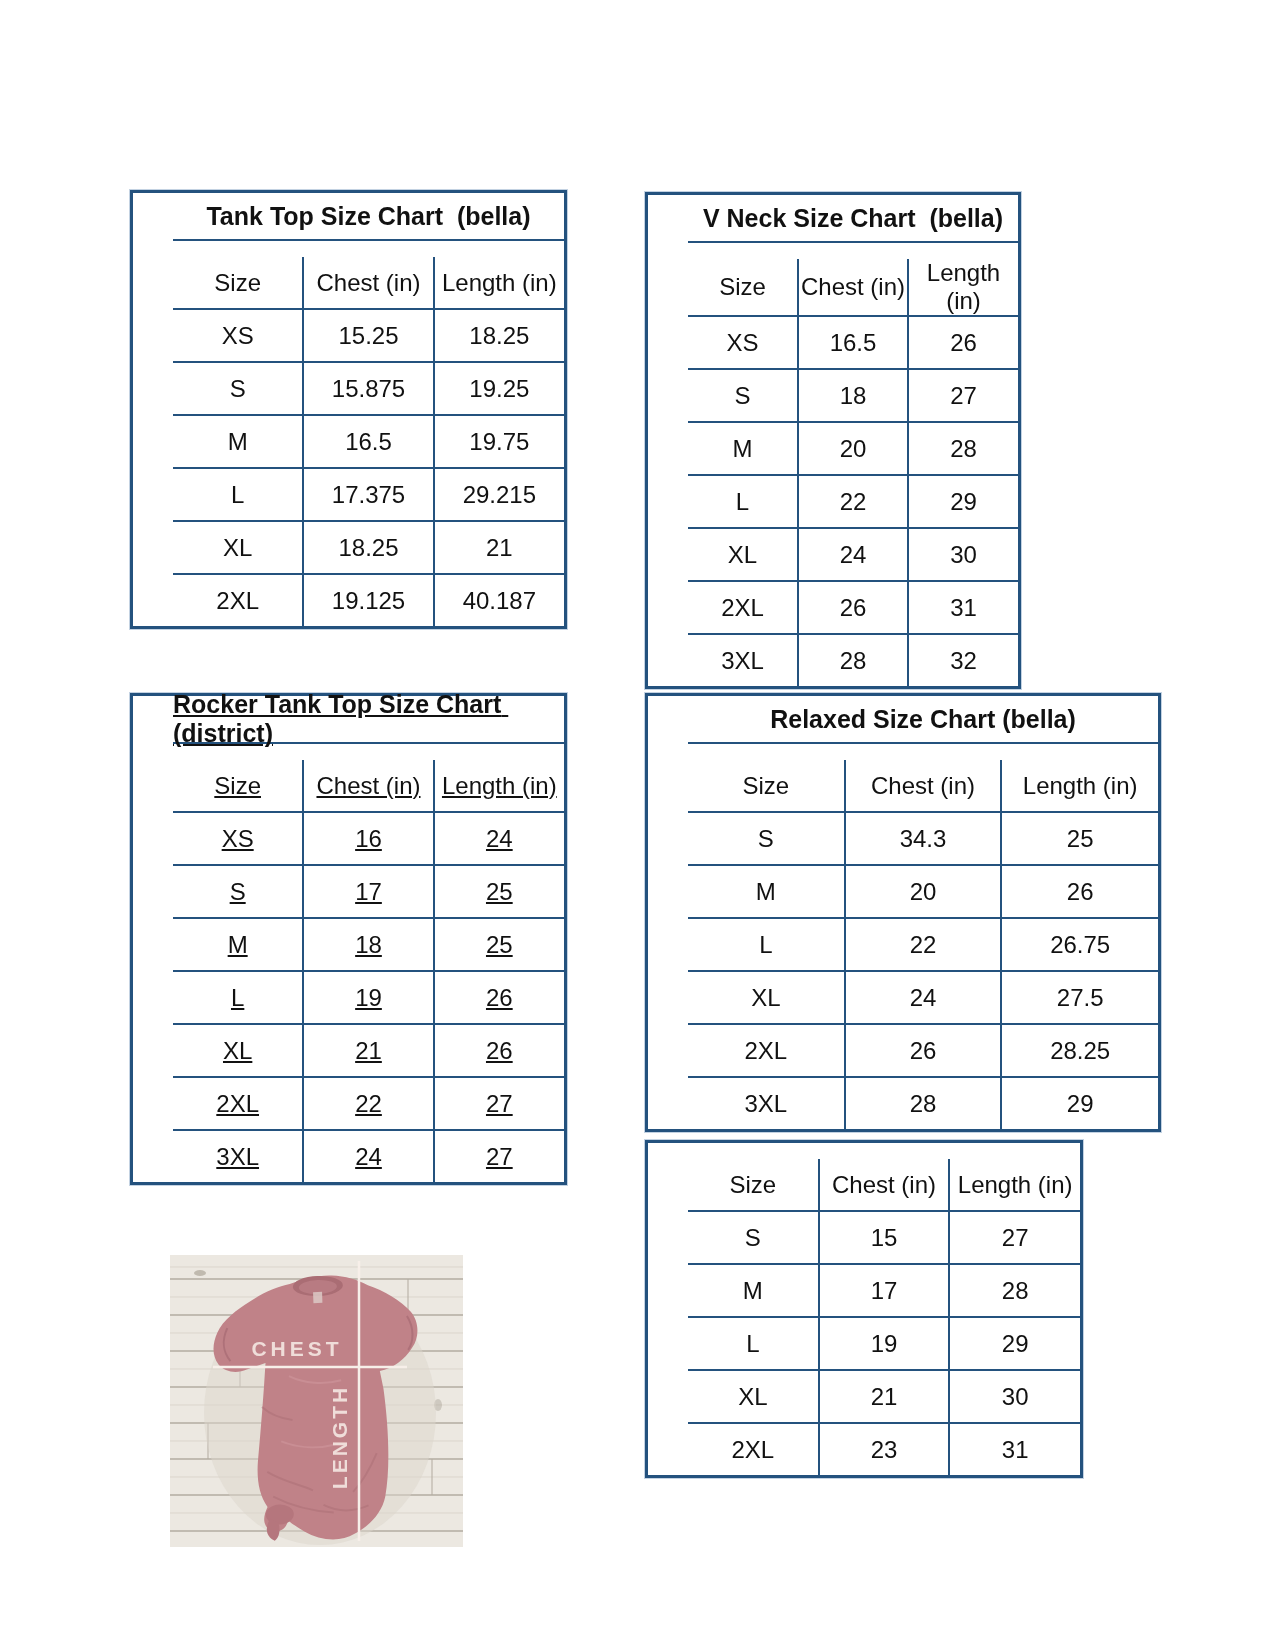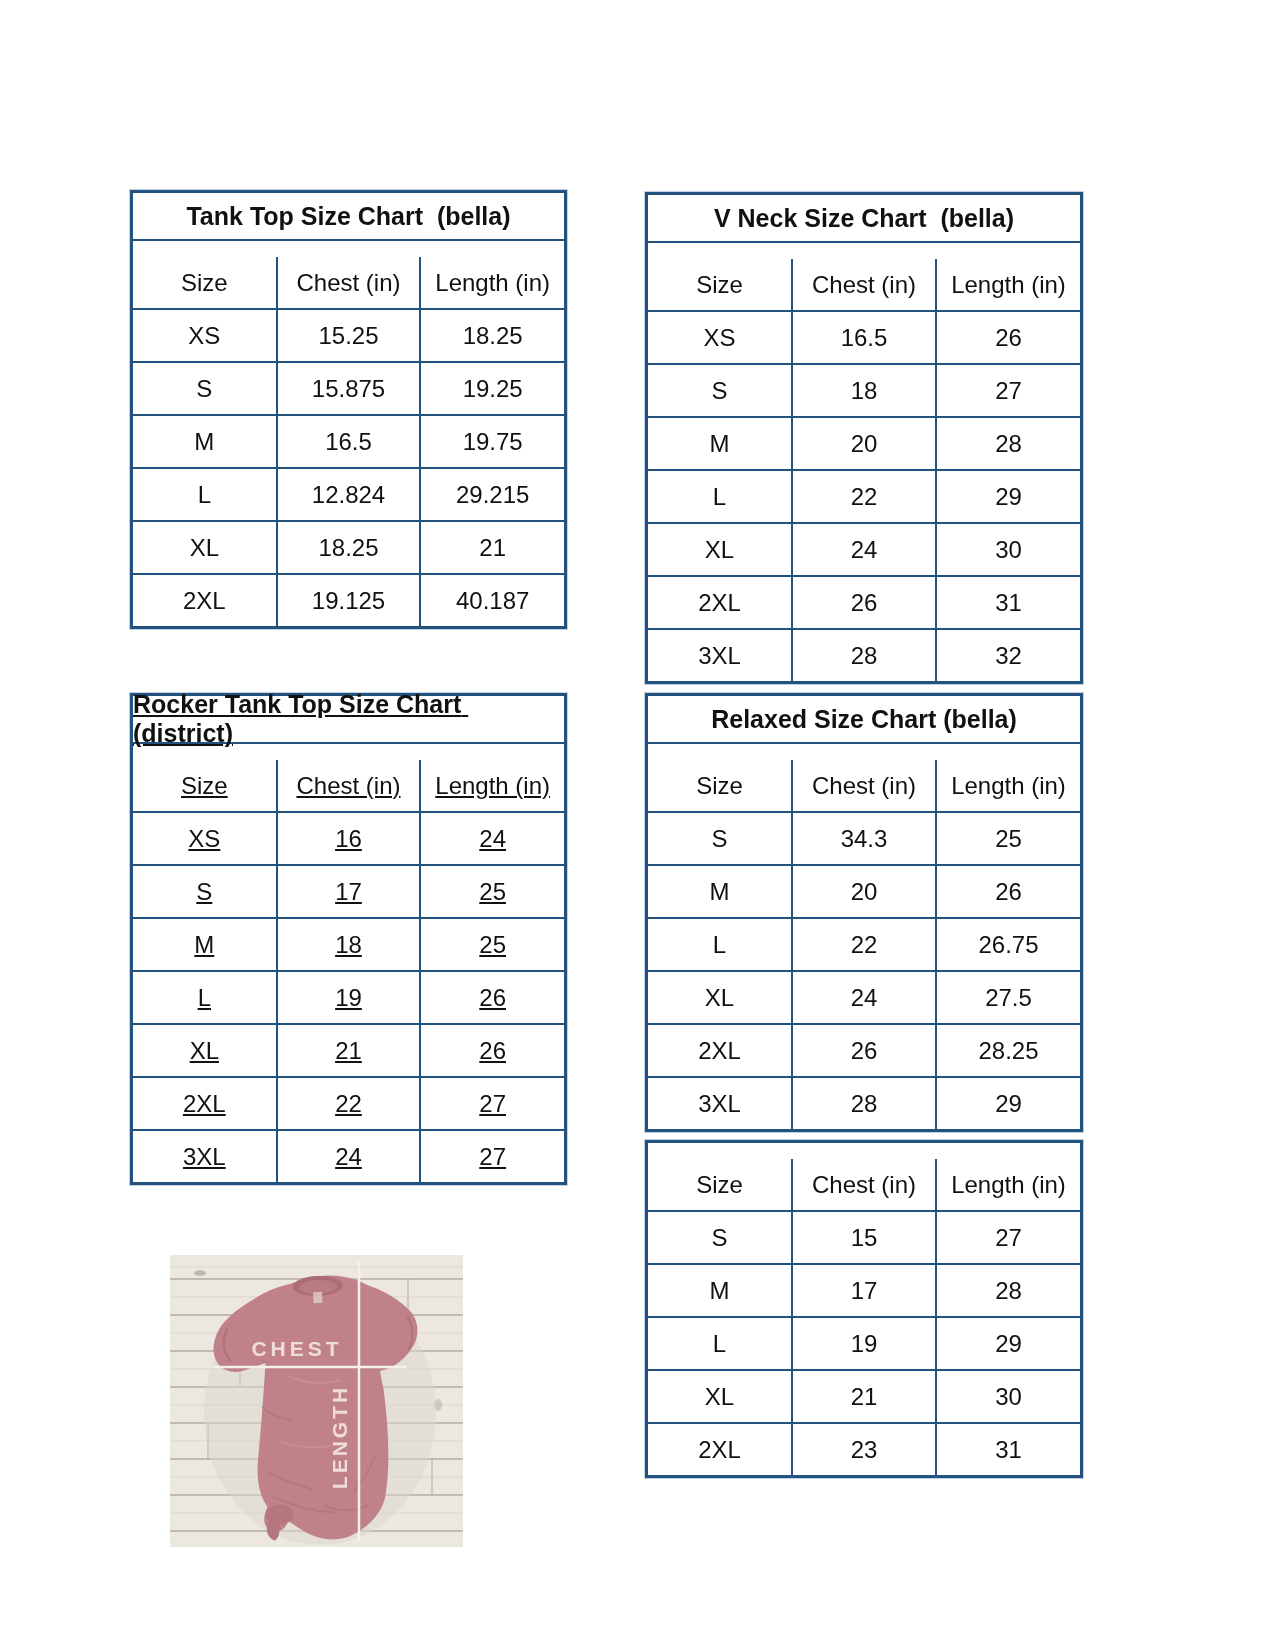--- a/index.html
+++ b/index.html
@@ -10,20 +10,21 @@
     font-family:"Liberation Sans", sans-serif;
     color:#111;
     overflow:hidden;
   }
   .size-table{
     position:absolute;
     border:3px solid #24527E;
     box-shadow:0 0 0 1px #c3d2e2;
     background:#fff;
     box-sizing:border-box;
+    padding-left:40px;
   }
   .size-table .title{
     height:46px;
     display:flex;align-items:center;justify-content:center;
     font-weight:bold;
     font-size:25px;
     white-space:pre-wrap;
     border-bottom:2px solid #24527E;
   }
   .size-table table{
@@ -78,38 +79,38 @@
             <td>15.875</td>
             <td>19.25</td>
           </tr>
           <tr>
             <td>M</td>
             <td>16.5</td>
             <td>19.75</td>
           </tr>
           <tr>
             <td>L</td>
-            <td>12.824</td>
+            <td>17.375</td>
             <td>29.215</td>
           </tr>
           <tr>
             <td>XL</td>
             <td>18.25</td>
             <td>21</td>
           </tr>
           <tr>
             <td>2XL</td>
             <td>19.125</td>
             <td>40.187</td>
           </tr>
         </tbody>
     </table>
   </section>
 
-  <section class="size-table" style="left:645px;top:192px;width:438px;">
+  <section class="size-table" style="left:645px;top:192px;width:376px;">
     <div class="title">V Neck Size Chart  (bella)</div>
     <table>
       <thead>
           <tr>
             <th>Size</th>
             <th>Chest (in)</th>
             <th>Length (in)</th>
           </tr>
         </thead>
       <tbody>
@@ -195,21 +196,21 @@
           </tr>
           <tr>
             <td>3XL</td>
             <td>24</td>
             <td>27</td>
           </tr>
         </tbody>
     </table>
   </section>
 
-  <section class="size-table" style="left:645px;top:693px;width:438px;">
+  <section class="size-table" style="left:645px;top:693px;width:516px;">
     <div class="title">Relaxed Size Chart (bella)</div>
     <table>
       <thead>
           <tr>
             <th>Size</th>
             <th>Chest (in)</th>
             <th>Length (in)</th>
           </tr>
         </thead>
       <tbody>

